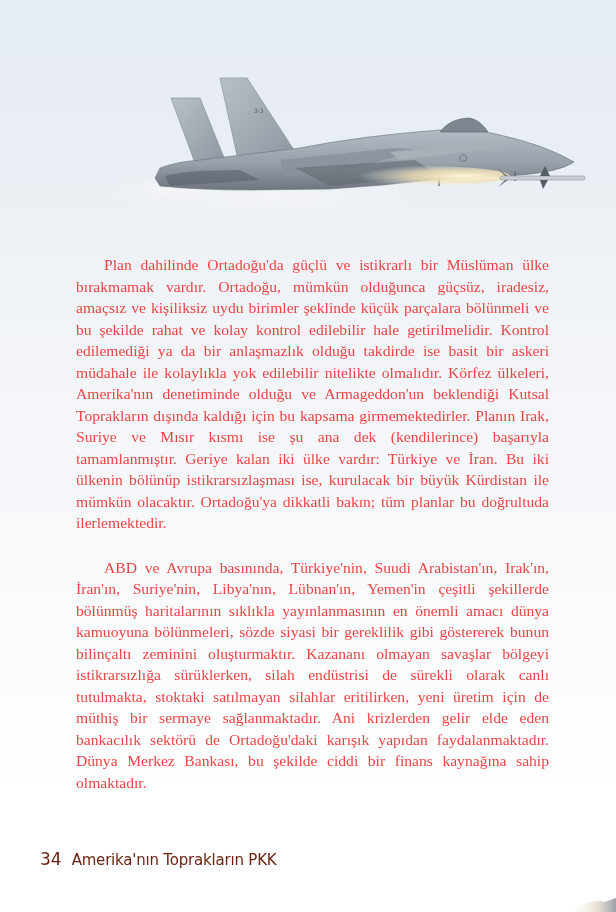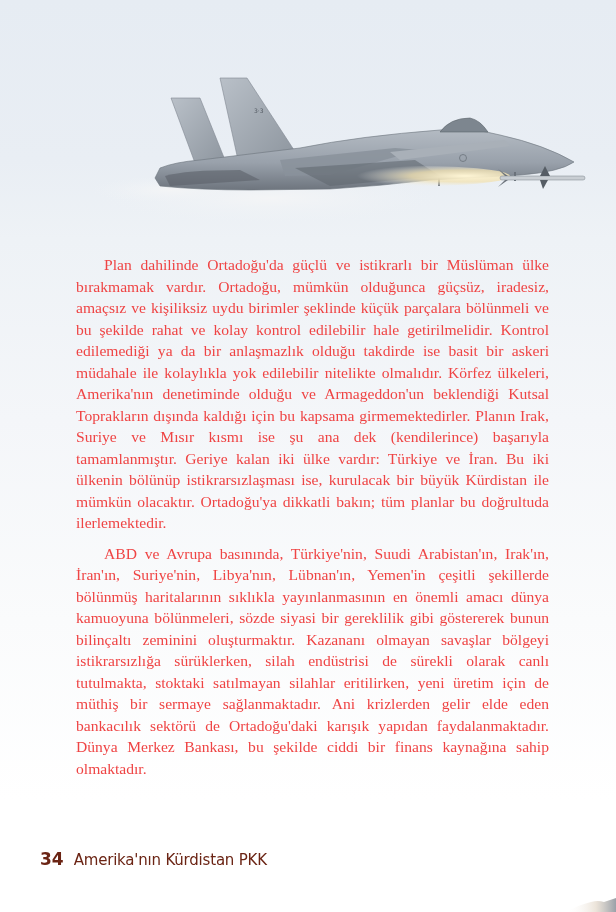--- a/index.html
+++ b/index.html
@@ -43,34 +43,34 @@
       font-size: 15.6px;
       line-height: 21.5px;
       text-align: justify;
       hyphens: manual;
     }
     .body-text p {
       margin: 0;
       text-indent: 28px;
     }
     .body-text p + p {
-      margin-top: 9px;
+      margin-top: 23px;
       font-family: Liberation Serif, serif;
     }
     .footer {
       position: absolute;
       left: 40px;
       top: 849px;
       display: flex;
       align-items: baseline;
       color: #6b2414;
       font-family: "DejaVu Sans", "Liberation Sans", sans-serif;
     }
     .page-number {
-      font-weight: bold;
+      font-weight: normal;
       font-size: 17px;
       margin-right: 10px;
     }
     .running-title {
       font-size: 15px;
       letter-spacing: -0.2px;
     }
     .corner-fragment {
       position: absolute;
       right: 0;
@@ -142,21 +142,21 @@
   </svg>
 </div>
 
 <div class="body-text">
   <p>Plan dahilinde Ortadoğu'da güçlü ve istikrarlı bir Müslüman ülke bırakmamak vardır. Ortadoğu, mümkün olduğunca güçsüz, iradesiz, amaçsız ve kişiliksiz uydu birimler şeklinde küçük parçalara bölünmeli ve bu şekilde rahat ve kolay kontrol edilebilir hale getirilmelidir. Kontrol edilemediği ya da bir anlaşmazlık olduğu takdirde ise basit bir askeri müdahale ile kolaylıkla yok edilebilir nitelikte olmalıdır. Körfez ülkeleri, Amerika'nın denetiminde olduğu ve Armageddon'un beklendiği Kutsal Toprakların dışında kaldığı için bu kapsama girmemektedirler. Planın Irak, Suriye ve Mısır kısmı ise şu ana dek (kendilerince) başarıyla tamamlanmıştır. Geriye kalan iki ülke vardır: Türkiye ve İran. Bu iki ülkenin bölünüp istikrarsızlaşması ise, kurulacak bir büyük Kürdistan ile mümkün olacaktır. Ortadoğu'ya dikkatli bakın; tüm planlar bu doğrultuda ilerlemektedir.</p>
   <p>ABD ve Avrupa basınında, Türkiye'nin, Suudi Arabistan'ın, Irak'ın, İran'ın, Suriye'nin, Libya'nın, Lübnan'ın, Yemen'in çeşitli şekillerde bölünmüş haritalarının sıklıkla yayınlanmasının en önemli amacı dünya kamuoyuna bölünmeleri, sözde siyasi bir gereklilik gibi göstererek bunun bilinçaltı zeminini oluşturmaktır. Kazananı olmayan savaşlar bölgeyi istikrarsızlığa sürüklerken, silah endüstrisi de sürekli olarak canlı tutulmakta, stoktaki satılmayan silahlar eritilirken, yeni üretim için de müthiş bir sermaye sağlanmaktadır. Ani krizlerden gelir elde eden bankacılık sektörü de Ortadoğu'daki karışık yapıdan faydalanmaktadır. Dünya Merkez Bankası, bu şekilde ciddi bir finans kaynağına sahip olmaktadır.</p>
 </div>
 
 <div class="footer">
   <span class="page-number">34</span>
-  <span class="running-title">Amerika'nın Kürdistan PKK</span>
+  <span class="running-title">Amerika'nın Toprakların PKK</span>
 </div>
 
 <svg class="corner-fragment" viewBox="0 0 60 20">
   <defs>
     <linearGradient id="cornerGrad" x1="0" y1="0" x2="1" y2="0">
       <stop offset="0" stop-color="#ffffff" stop-opacity="0"></stop>
       <stop offset="0.6" stop-color="#e7ddd0" stop-opacity="0.8"></stop>
       <stop offset="1" stop-color="#9aa0a8"></stop>
     </linearGradient>
   </defs>

